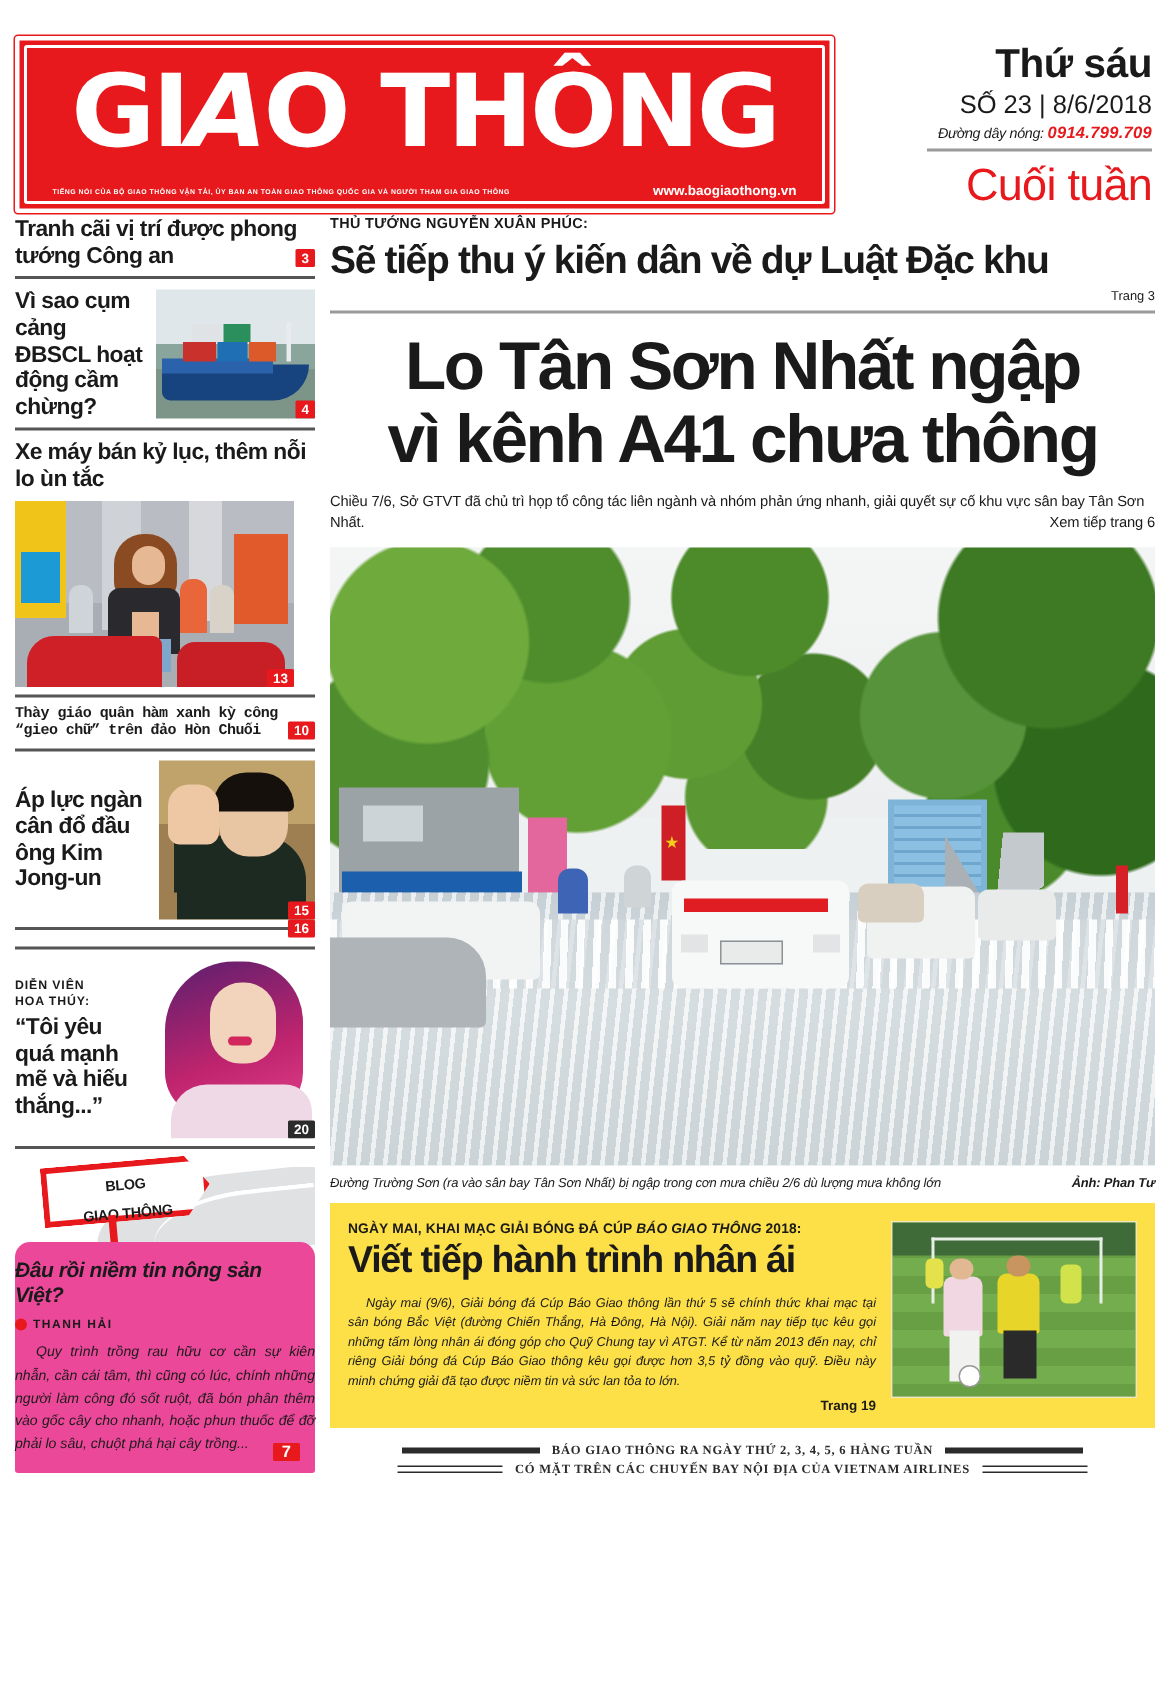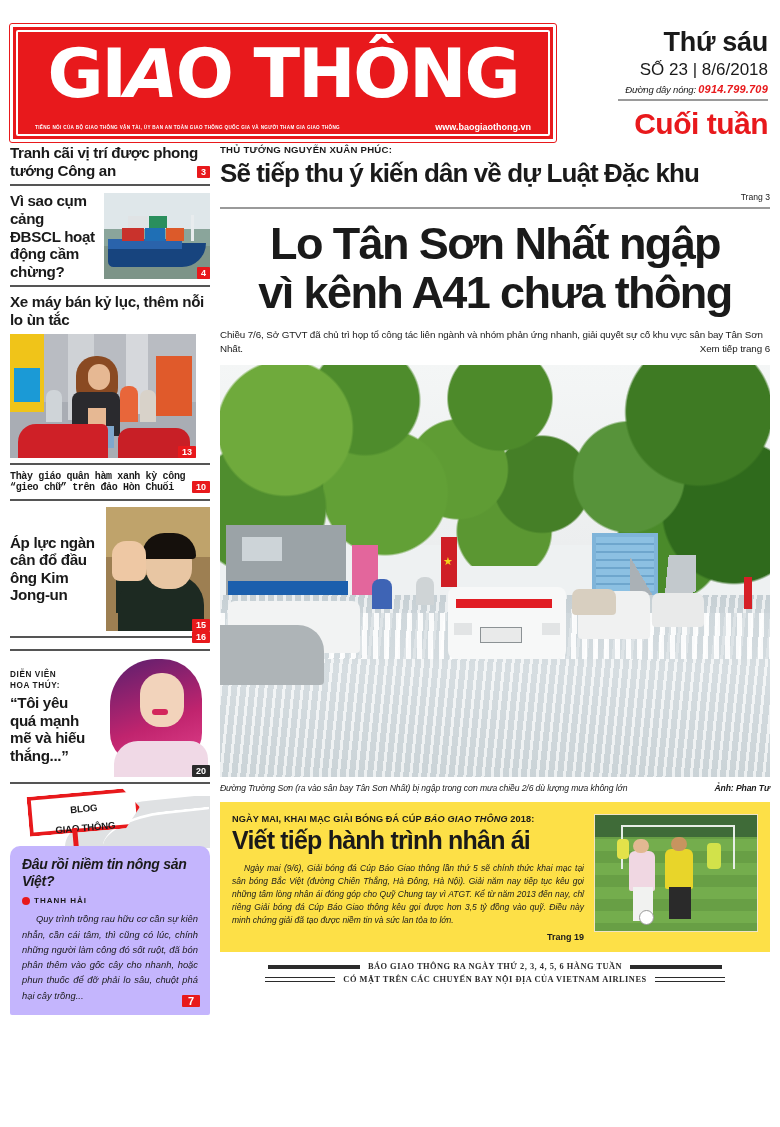--- a/index.html
+++ b/index.html
@@ -30,21 +30,21 @@
     letter-spacing:0.35px;white-space:nowrap;font-weight:bold;
   }
   .logo-url{position:absolute;right:22px;bottom:7px;color:#fff;font-size:9px;font-weight:bold;}
 
   .date-box{flex:1;text-align:right;padding-right:2px;padding-top:4px;}
   .date-day{font-size:27px;font-weight:bold;letter-spacing:-0.3px;line-height:1.1;}
   .date-num{font-size:17px;font-weight:normal;letter-spacing:0;margin-top:2px;line-height:1.2;}
   .hotline{font-size:9.5px;margin-top:3px;font-style:italic;letter-spacing:-0.2px;}
   .hotline b{color:#e8191c;font-size:11px;font-style:italic;letter-spacing:0.2px;}
   .date-rule{height:2px;background:#9a9a9a;margin:4px 0 0 auto;width:150px;}
-  .weekend{color:#e8191c;font-size:30px;font-weight:bold;margin-top:6px;letter-spacing:-0.5px;}
+  .weekend{color:#e8191c;font-size:30px;font-weight:normal;margin-top:6px;letter-spacing:-0.5px;}
 
   
   .grid{display:flex;gap:10px;margin-top:8px;}
   .col-left{width:200px;flex:0 0 200px;}
   .col-right{flex:1;}
 
   
   .side-item{position:relative;padding-bottom:5px;margin-bottom:6px;border-bottom:2px solid #555;}
   .side-item:last-child{border-bottom:none;}
   .side-h{font-size:15.2px;font-weight:bold;line-height:1.16;letter-spacing:-0.35px;}
@@ -79,21 +79,21 @@
   .ph-bike .face{position:absolute;left:78px;top:30px;width:22px;height:26px;background:#e6b893;border-radius:11px;}
   .ph-bike .jacket{position:absolute;left:62px;top:58px;width:48px;height:44px;background:#2a2a2e;border-radius:8px 8px 0 0;}
   .ph-bike .skin{position:absolute;left:78px;top:74px;width:18px;height:18px;background:#e6b893;}
   .ph-bike .shorts{position:absolute;left:70px;top:92px;width:34px;height:22px;background:#7fa7cc;}
   .ph-bike .mRed{position:absolute;left:8px;bottom:0;width:90px;height:34px;background:#cf2027;border-radius:18px 6px 0 0;}
   .ph-bike .mRed2{position:absolute;right:6px;bottom:0;width:72px;height:30px;background:#c81f26;border-radius:12px 14px 0 0;}
   .ph-bike .crowdA{position:absolute;left:110px;top:52px;width:18px;height:36px;background:#e8663a;border-radius:8px 8px 0 0;}
   .ph-bike .crowdB{position:absolute;left:130px;top:56px;width:16px;height:32px;background:#d8d2c9;border-radius:7px 7px 0 0;}
   .ph-bike .crowdC{position:absolute;left:36px;top:56px;width:16px;height:32px;background:#cfd4d8;border-radius:7px 7px 0 0;}
 
-  .ph-kim{width:104px;height:124px;position:relative;overflow:hidden;background:linear-gradient(#bfa36b 0 40%,#9d7f52 40% 100%);}
+  .ph-kim{width:104px;height:106px;position:relative;overflow:hidden;background:linear-gradient(#bfa36b 0 40%,#9d7f52 40% 100%);}
   .ph-kim .suit{position:absolute;left:12px;bottom:0;width:86px;height:56px;background:#1d2a22;border-radius:30px 30px 0 0;}
   .ph-kim .head{position:absolute;left:40px;bottom:42px;width:46px;height:50px;background:#e8c6a3;border-radius:22px 22px 20px 20px;}
   .ph-kim .hairk{position:absolute;left:36px;bottom:72px;width:54px;height:26px;background:#15100c;border-radius:24px 24px 4px 4px;}
   .ph-kim .hand{position:absolute;left:6px;bottom:50px;width:34px;height:40px;background:#eec8a4;border-radius:14px 14px 8px 8px;}
   .ph-kim .arm{position:absolute;left:10px;bottom:18px;width:26px;height:40px;background:#1d2a22;}
 
   .ph-actress{width:118px;height:120px;position:relative;overflow:hidden;background:#fff;}
   .ph-actress .hairA{position:absolute;left:18px;top:2px;width:92px;height:104px;background:linear-gradient(160deg,#5b1f6e,#c0246e 60%,#e0408a);border-radius:46px 40px 30px 30px;}
   .ph-actress .faceA{position:absolute;left:48px;top:16px;width:44px;height:54px;background:#f2d3bb;border-radius:21px 21px 20px 20px;}
   .ph-actress .lips{position:absolute;left:60px;top:52px;width:16px;height:6px;background:#d3265c;border-radius:8px;}
@@ -108,21 +108,21 @@
   .road:after{content:"";position:absolute;left:52px;top:16px;width:110px;height:48px;border-top:3px solid #fff;
     border-radius:60% 0 0 0;transform:rotate(-6deg);}
   .sign{
     position:absolute;left:18px;top:0;width:112px;height:40px;background:#fff;
     border:4px solid #e8191c;box-sizing:border-box;
     clip-path:polygon(0 0,86% 0,100% 50%,86% 100%,0 100%);
     transform:rotate(-5deg);
   }
   .sign span{display:block;text-align:center;font-size:9.6px;font-weight:bold;line-height:11.5px;padding-top:7px;letter-spacing:-0.2px;}
   .sign-post{position:absolute;left:63px;top:36px;width:5px;height:20px;background:#e8191c;transform:rotate(-5deg);}
-  .blog-card{background:#c4b5fd;border-radius:10px 10px 2px 2px;padding:10px 12px 12px;position:relative;}
+  .blog-card{background:#ec4899;border-radius:10px 10px 2px 2px;padding:10px 0 12px;position:relative;}
   .blog-title{font-size:14px;font-weight:bold;font-style:italic;line-height:1.2;letter-spacing:-0.3px;}
   .blog-author{font-size:8px;font-weight:bold;letter-spacing:1px;margin:7px 0 6px;display:flex;align-items:center;gap:4px;}
   .au-dot{width:8px;height:8px;background:#e8191c;border-radius:50%;display:inline-block;}
   .blog-body{font-size:9.4px;font-style:italic;line-height:1.62;text-align:justify;text-indent:14px;}
   .blog-card .badge{right:10px;bottom:8px;font-size:11px;padding:1px 6px;}
 
   
   .kicker{font-size:9.6px;font-weight:bold;letter-spacing:0.25px;text-transform:uppercase;}
   .subhead{font-size:26px;font-weight:bold;letter-spacing:-0.9px;line-height:1.14;margin-top:4px;}
   .trang{font-size:8.6px;text-align:right;margin-top:3px;}

